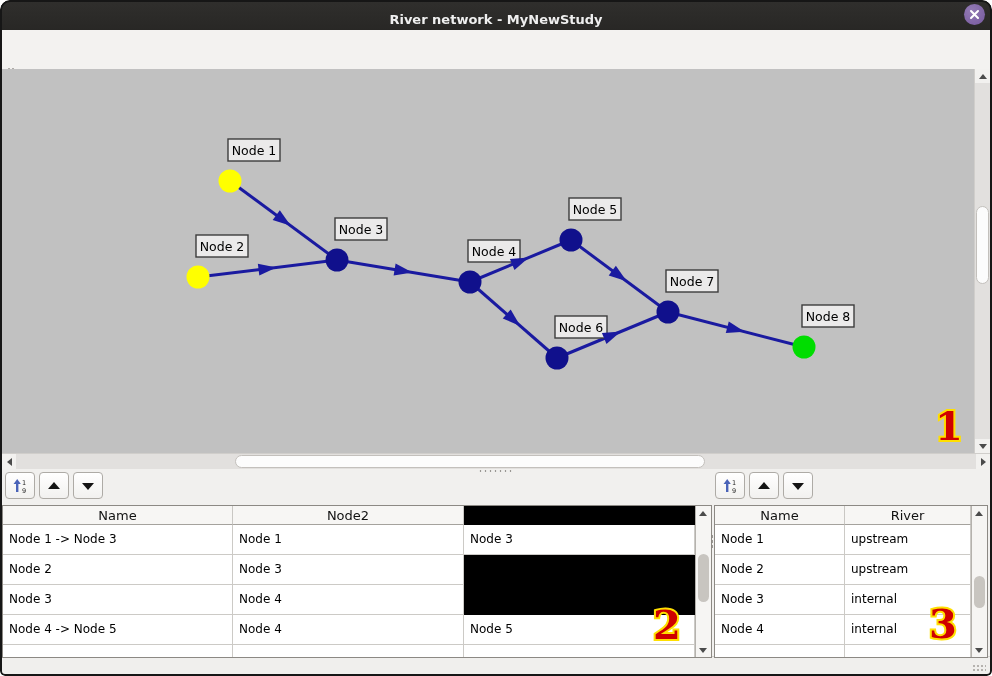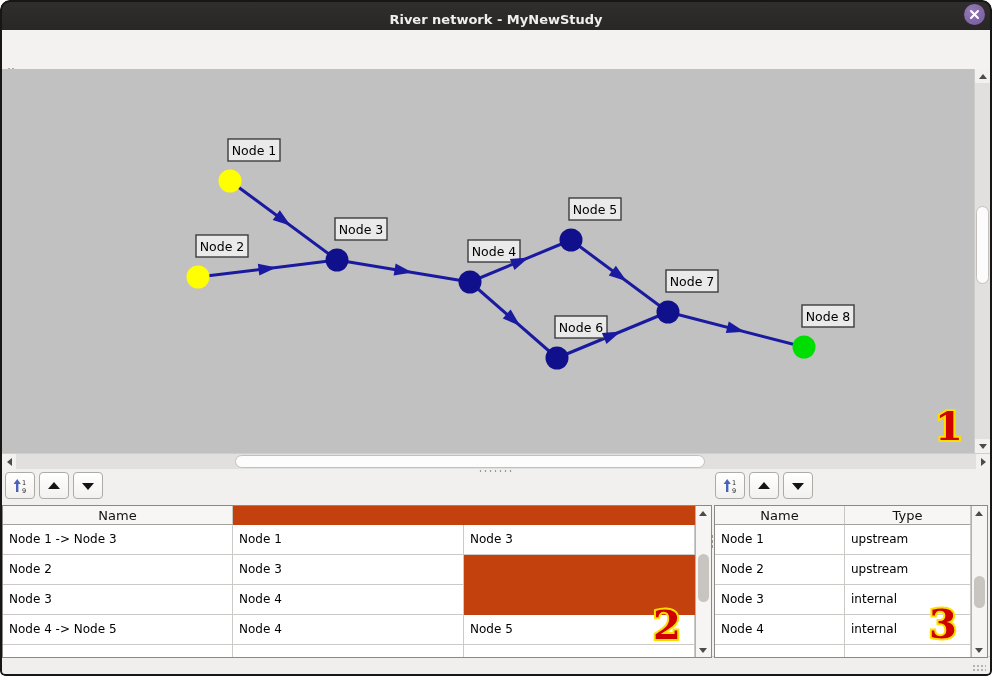--- a/index.html
+++ b/index.html
@@ -36,21 +36,21 @@
   .arr.left{border-top:4px solid transparent;border-bottom:4px solid transparent;border-right:5px solid #4b4b4b;}
   .arr.right{border-top:4px solid transparent;border-bottom:4px solid transparent;border-left:5px solid #4b4b4b;}
 
   #h-splitter-grip{position:absolute;left:478px;top:469px;width:36px;height:4px;background-image:radial-gradient(#9b9894 1px,transparent 1.2px);background-size:5px 4px;}
   #v-splitter-grip{position:absolute;left:710px;top:534px;width:4px;height:16px;background-image:radial-gradient(#9b9894 1px,transparent 1.2px);background-size:4px 5px;}
 
   
   .sq-btn{position:absolute;top:472px;width:30px;height:27px;background:linear-gradient(#ffffff,#f2f1ef);border:1px solid #aeaba6;border-radius:4px;box-sizing:border-box;display:flex;align-items:center;justify-content:center;cursor:pointer;padding:0;}
 
   
-  .panel-table{position:absolute;top:505px;height:151px;background:#c2410c;border:1px solid #8c8984;display:flex;z-index:5;}
+  .panel-table{position:absolute;top:505px;height:151px;background:#000000;border:1px solid #8c8984;display:flex;z-index:5;}
   #reaches-table{left:2px;width:708px;}
   #nodes-table{left:714px;width:272px;}
   .tbl-main{flex:1;overflow:hidden;}
   .tbl-head,.tr{display:grid;}
   #reaches-table .tbl-head,#reaches-table .tr{grid-template-columns:230px 231px 231px;}
   #nodes-table .tbl-head,#nodes-table .tr{grid-template-columns:130px 126px;}
   .th{height:19px;line-height:19px;text-align:center;background:#f7f6f4;border-right:1px solid #c9c7c3;border-bottom:1px solid #a5a29d;font-size:13px;color:#111;box-sizing:border-box;}
   .td{height:30px;line-height:29px;padding-left:6px;border-right:1px solid #cccac6;border-bottom:1px solid #cccac6;font-size:12px;color:#000;white-space:nowrap;overflow:hidden;background:#fff;box-sizing:border-box;}
   .tbl-vscroll{width:16px;background:#f6f5f3;border-left:1px solid #b5b2ad;position:relative;box-sizing:border-box;}
   .tbl-vscroll .endcap{position:absolute;left:0;width:14px;height:14px;display:flex;align-items:center;justify-content:center;}
@@ -207,20 +207,21 @@
   <button class="sq-btn" style="left:783px;">
     <svg width="14" height="10" viewBox="0 0 14 10">
         <polygon points="1,2 13,2 7,9" fill="#141414"></polygon>
       </svg>
   </button>
 
   <div class="panel-table" id="reaches-table">
     <div class="tbl-main">
       <div class="tbl-head">
           <div class="th">Name</div>
+          <div class="th">Node2</div>
         </div>
       <div class="tbl-body">
           <div class="tr">
             <div class="td">Node 1 -&gt; Node 3</div>
             <div class="td">Node 1</div>
             <div class="td">Node 3</div>
           </div>
           <div class="tr">
             <div class="td">Node 2</div>
             <div class="td">Node 3</div>
@@ -249,21 +250,21 @@
       <div class="endcap" style="bottom:0;">
           <div class="arr down"></div>
         </div>
     </div>
   </div>
 
   <div class="panel-table" id="nodes-table">
     <div class="tbl-main">
       <div class="tbl-head">
           <div class="th">Name</div>
-          <div class="th">Type</div>
+          <div class="th">River</div>
         </div>
       <div class="tbl-body">
           <div class="tr">
             <div class="td">Node 1</div>
             <div class="td">upstream</div>
           </div>
           <div class="tr">
             <div class="td">Node 2</div>
             <div class="td">upstream</div>
           </div>

